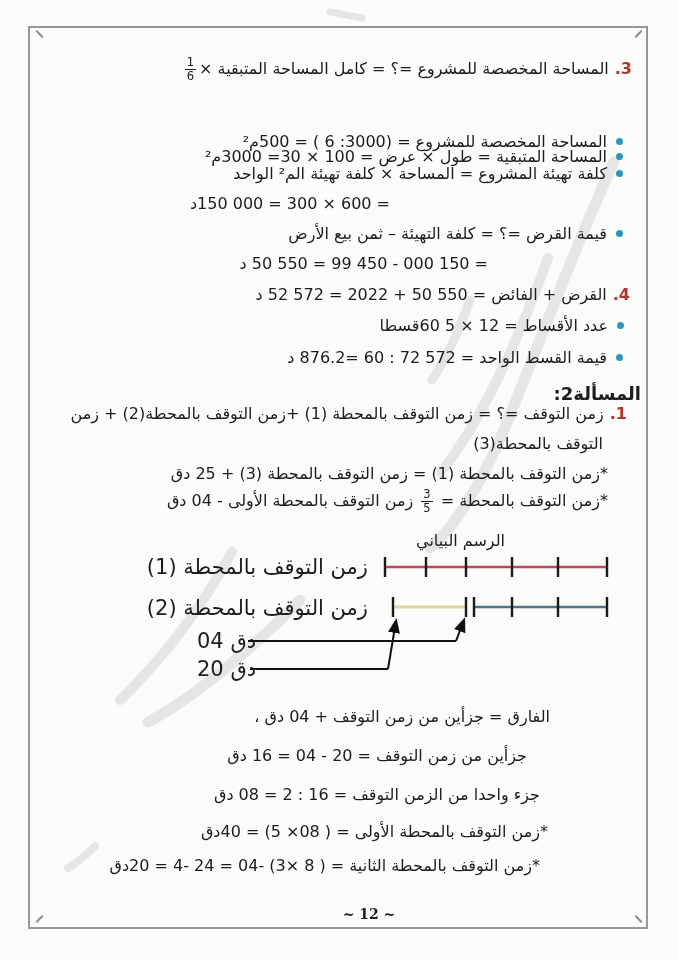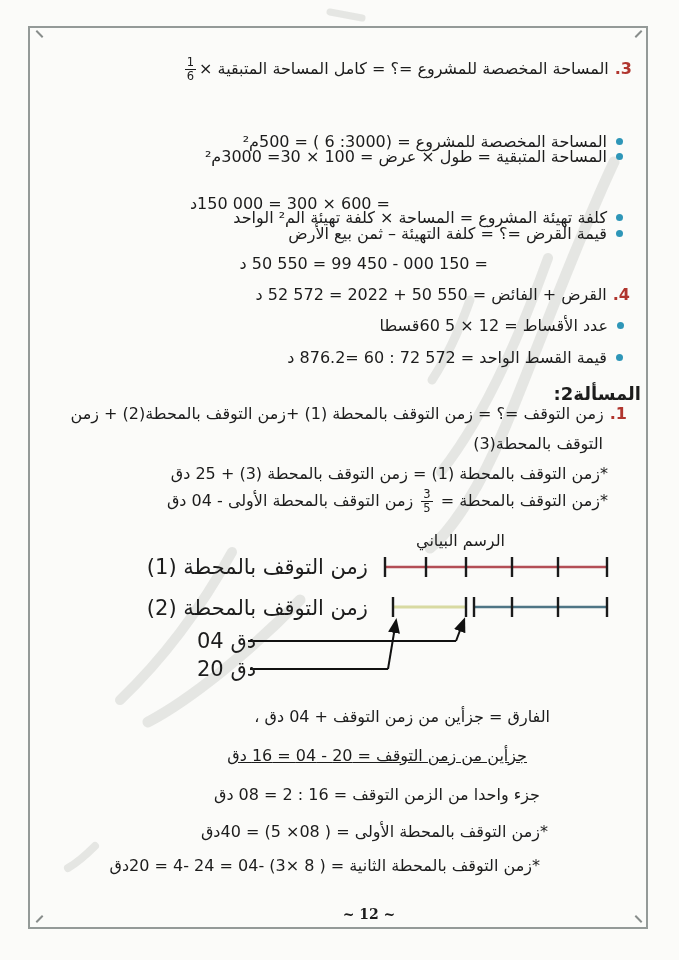--- a/index.html
+++ b/index.html
@@ -76,21 +76,21 @@
 </div>
 
 <div class="line" style="top:97px;right:56px;margin-top:48px;">
   <span class="dot"></span><span>المساحة المتبقية = طول × عرض = 100 × 30= 3000م²</span>
 </div>
 
 <div class="line" style="top:130px;right:56px;">
   <span class="dot"></span><span>المساحة المخصصة للمشروع = (3000: 6 ) = 500م²</span>
 </div>
 
-<div class="line" style="top:162px;right:56px;margin-top:44px;">
+<div class="line" style="top:162px;right:56px;">
   <span class="dot"></span><span>كلفة تهيئة المشروع = المساحة × كلفة تهيئة الم² الواحد</span>
 </div>
 
 <div class="line" style="top:192px;right:289px;">
   <span>=  600 × 300 = 000 150د</span>
 </div>
 
 <div class="line" style="top:222px;right:56px;">
   <span class="dot"></span><span>قيمة القرض =؟ = كلفة التهيئة – ثمن بيع الأرض</span>
 </div>
@@ -182,21 +182,21 @@
 <div class="diagram-label" style="top:631px;left:197px;direction:ltr;">
   <span>04 دق</span>
 </div>
 <div class="diagram-label" style="top:659px;left:197px;direction:ltr;">
   <span>20 دق</span>
 </div>
 
 <div class="line" style="top:705px;right:129px;">
   <span>الفارق =  جزأين من زمن التوقف + 04 دق ،</span>
 </div>
-<div class="line" style="top:744px;right:152px;text-decoration:underline;">
+<div class="line" style="top:744px;right:152px;">
   <span>جزأين من زمن التوقف = 20 - 04 = 16 دق</span>
 </div>
 <div class="line" style="top:783px;right:139px;">
   <span>جزء واحدا من الزمن التوقف = 16 : 2 = 08 دق</span>
 </div>
 <div class="line" style="top:820px;right:131px;text-align:center;">
   <span>*زمن التوقف بالمحطة الأولى = ( 08× 5) = 40دق</span>
 </div>
 <div class="line" style="top:854px;right:139px;">
   <span>*زمن التوقف بالمحطة الثانية = ( 8 ×3) -04 =  24 -4 = 20دق</span>

